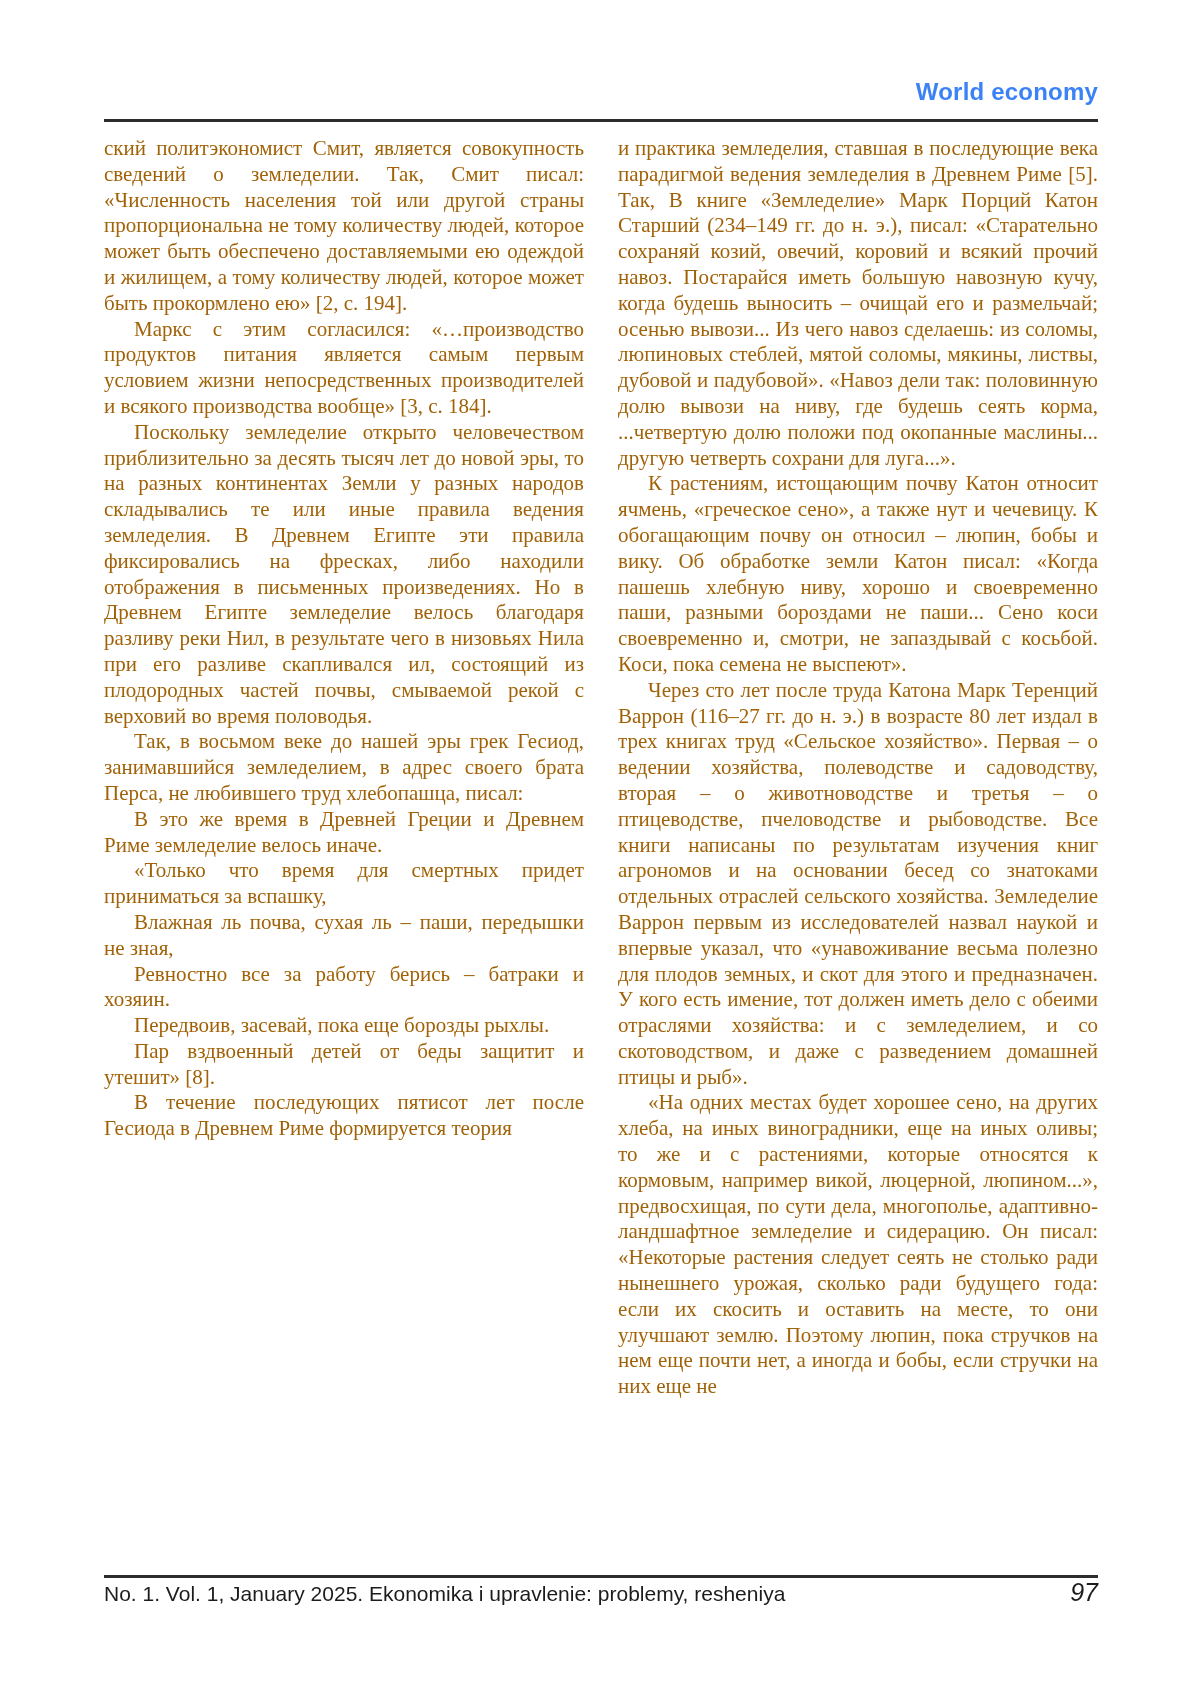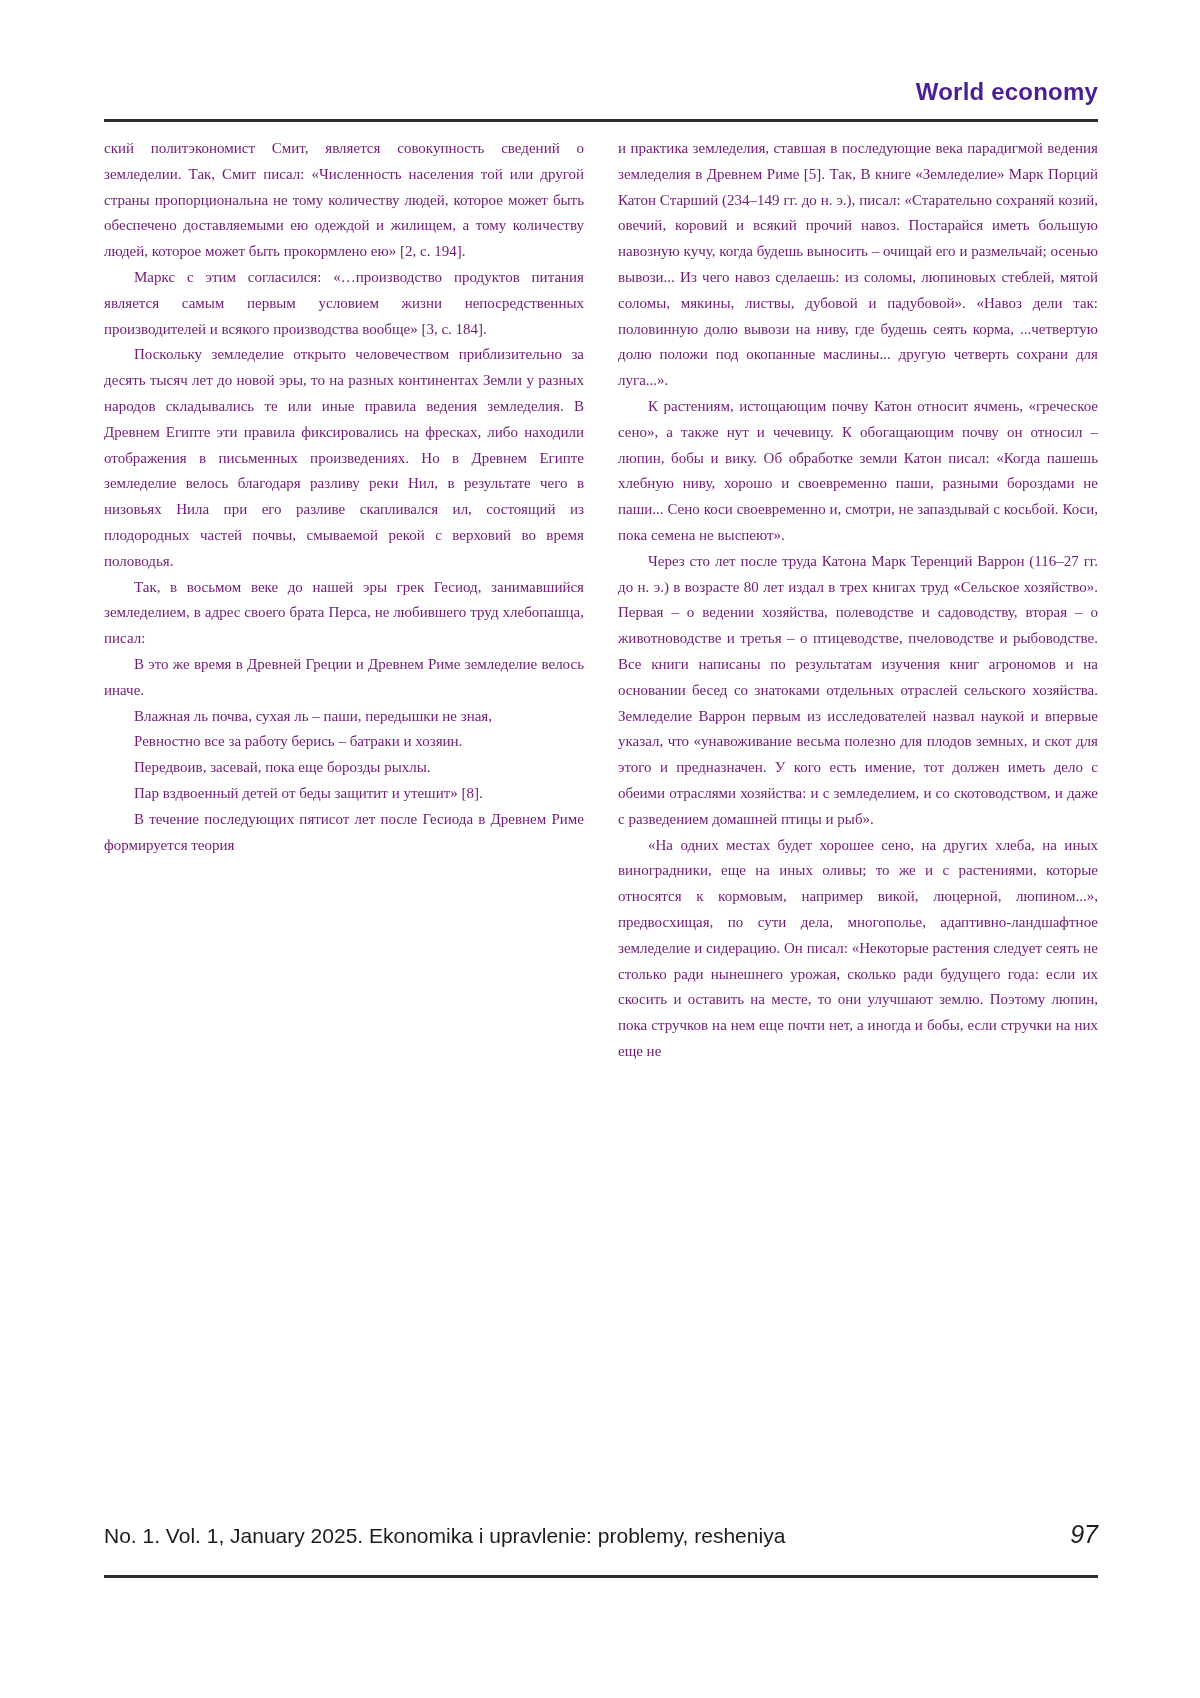--- a/index.html
+++ b/index.html
@@ -4,39 +4,39 @@
 <style>
   html,body{margin:0;padding:0;background:#e8e8e8;}
   .page{
     position:relative;width:1200px;height:1698px;margin:0 auto;
     background:#ffffff;color:#1f1f1f;overflow:hidden;
   }
   .header{
     position:absolute;top:78px;left:104px;width:994px;
     text-align:right;
     font-family:"Liberation Sans",sans-serif;
-    font-weight:700;font-size:24px;color:#4c1d95;letter-spacing:0.2px;
+    font-weight:700;font-size:24px;color:#3b82f6;letter-spacing:0.2px;
   }
   .rule{position:absolute;left:104px;width:994px;height:3px;background:#2d2d2d;}
   .rule-top{top:119px;}
   .rule-bottom{top:1575px;}
   .columns{
     position:absolute;top:136px;left:104px;width:994px;height:1322px;
     display:flex;gap:34px;overflow:hidden;
   }
   .col{
     width:480px;
     font-family:"Liberation Serif",serif;
-    font-size:15px;line-height:25.8px;
-    text-align:justify;color:#701a75;
+    font-size:21px;line-height:25.8px;
+    text-align:justify;color:#a16207;
   }
   .col p{margin:0;text-indent:0;}
   .col p.indent{text-indent:30px;}
   .footer{
-    position:absolute;top:1520px;left:104px;width:994px;
+    position:absolute;top:1578px;left:104px;width:994px;
     display:flex;justify-content:space-between;align-items:baseline;
     font-family:"Liberation Sans",sans-serif;color:#1c1c1c;
   }
   .footer .cite{font-size:21px;}
   .footer .pagenum{font-size:25px;font-style:italic;}
 </style>
 </head>
 <body>
 
 <div class="page">
@@ -47,20 +47,21 @@
 
   <div class="rule rule-top"></div>
 
   <div class="columns">
     <div class="col">
         <p>ский политэкономист Смит, является совокупность сведений о земледелии. Так, Смит писал: «Численность населения той или другой страны пропорциональна не тому количеству людей, которое может быть обеспечено доставляемыми ею одеждой и жилищем, а тому количеству людей, которое может быть прокормлено ею» [2, с. 194].</p>
         <p class="indent">Маркс с этим согласился: «…производство продуктов питания является самым первым условием жизни непосредственных производителей и всякого производства вообще» [3, с. 184].</p>
         <p class="indent">Поскольку земледелие открыто человечеством приблизительно за десять тысяч лет до новой эры, то на разных континентах Земли у разных народов складывались те или иные правила ведения земледелия. В Древнем Египте эти правила фиксировались на фресках, либо находили отображения в письменных произведениях. Но в Древнем Египте земледелие велось благодаря разливу реки Нил, в результате чего в низовьях Нила при его разливе скапливался ил, состоящий из плодородных частей почвы, смываемой рекой с верховий во время половодья.</p>
         <p class="indent">Так, в восьмом веке до нашей эры грек Гесиод, занимавшийся земледелием, в адрес своего брата Перса, не любившего труд хлебопашца, писал:</p>
         <p class="indent">В это же время в Древней Греции и Древнем Риме земледелие велось иначе.</p>
+        <p class="indent">«Только что время для смертных придет приниматься за вспашку,</p>
         <p class="indent">Влажная ль почва, сухая ль – паши, передышки не зная,</p>
         <p class="indent">Ревностно все за работу берись – батраки и хозяин.</p>
         <p class="indent">Передвоив, засевай, пока еще борозды рыхлы.</p>
         <p class="indent">Пар вздвоенный детей от беды защитит и утешит» [8].</p>
         <p class="indent">В течение последующих пятисот лет после Гесиода в Древнем Риме формируется теория</p>
       </div>
     <div class="col">
         <p>и практика земледелия, ставшая в последующие века парадигмой ведения земледелия в Древнем Риме [5]. Так, В книге «Земледелие» Марк Порций Катон Старший (234–149 гг. до н. э.), писал: «Старательно сохраняй козий, овечий, коровий и всякий прочий навоз. Постарайся иметь большую навозную кучу, когда будешь выносить – очищай его и размельчай; осенью вывози... Из чего навоз сделаешь: из соломы, люпиновых стеблей, мятой соломы, мякины, листвы, дубовой и падубовой». «Навоз дели так: половинную долю вывози на ниву, где будешь сеять корма, ...четвертую долю положи под окопанные маслины... другую четверть сохрани для луга...».</p>
         <p class="indent">К растениям, истощающим почву Катон относит ячмень, «греческое сено», а также нут и чечевицу. К обогащающим почву он относил – люпин, бобы и вику. Об обработке земли Катон писал: «Когда пашешь хлебную ниву, хорошо и своевременно паши, разными бороздами не паши... Сено коси своевременно и, смотри, не запаздывай с косьбой. Коси, пока семена не выспеют».</p>
         <p class="indent">Через сто лет после труда Катона Марк Теренций Варрон (116–27 гг. до н. э.) в возрасте 80 лет издал в трех книгах труд «Сельское хозяйство». Первая – о ведении хозяйства, полеводстве и садоводству, вторая – о животноводстве и третья – о птицеводстве, пчеловодстве и рыбоводстве. Все книги написаны по результатам изучения книг агрономов и на основании бесед со знатоками отдельных отраслей сельского хозяйства. Земледелие Варрон первым из исследователей назвал наукой и впервые указал, что «унавоживание весьма полезно для плодов земных, и скот для этого и предназначен. У кого есть имение, тот должен иметь дело с обеими отраслями хозяйства: и с земледелием, и со скотоводством, и даже с разведением домашней птицы и рыб».</p>

